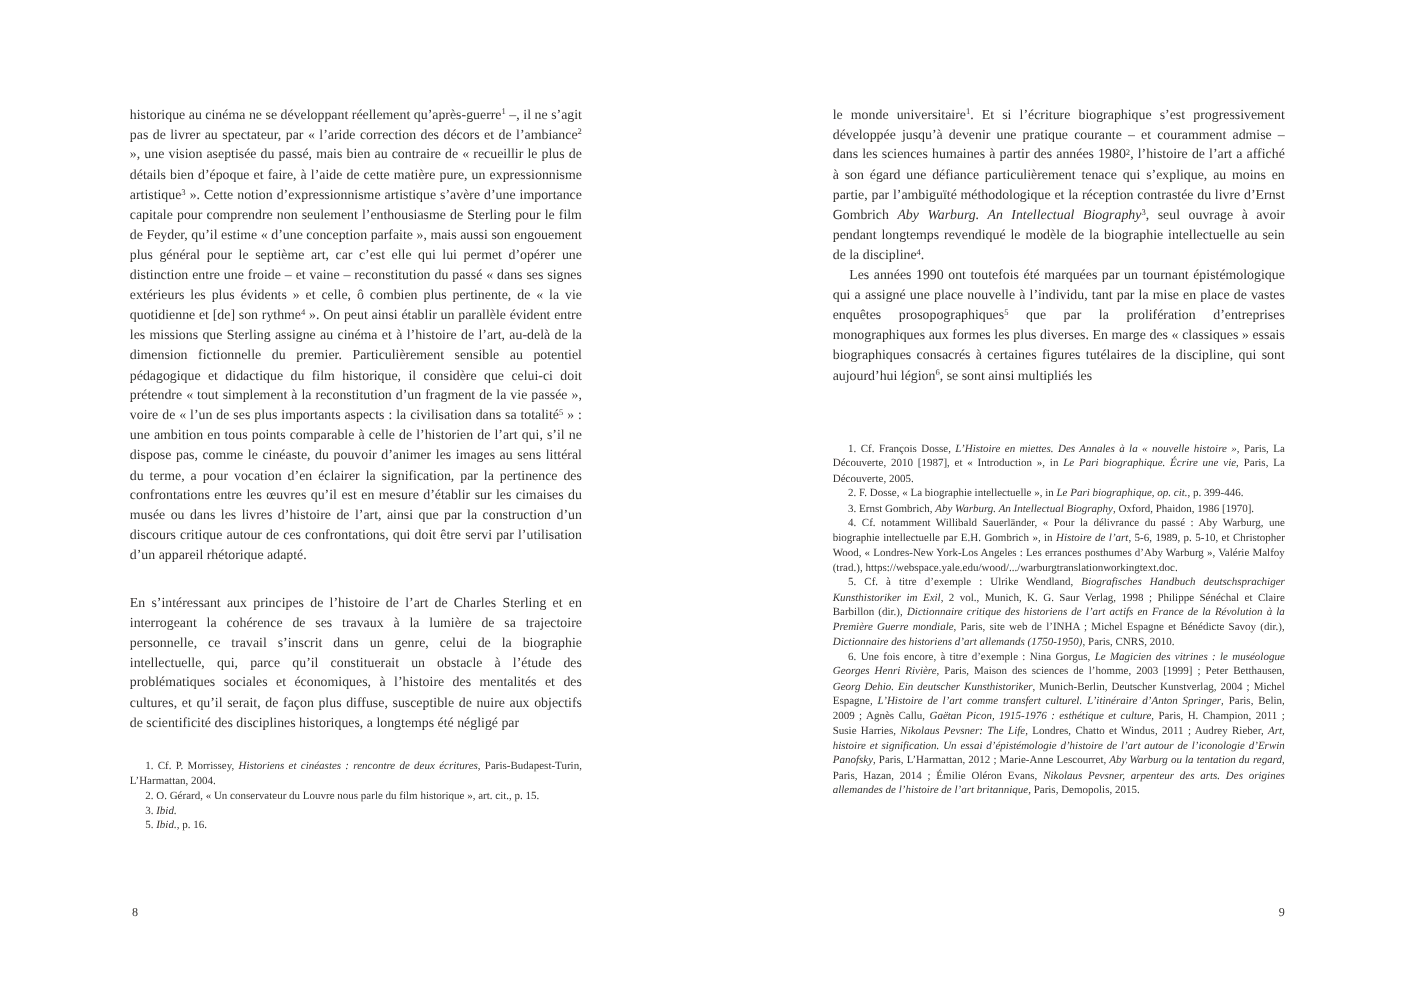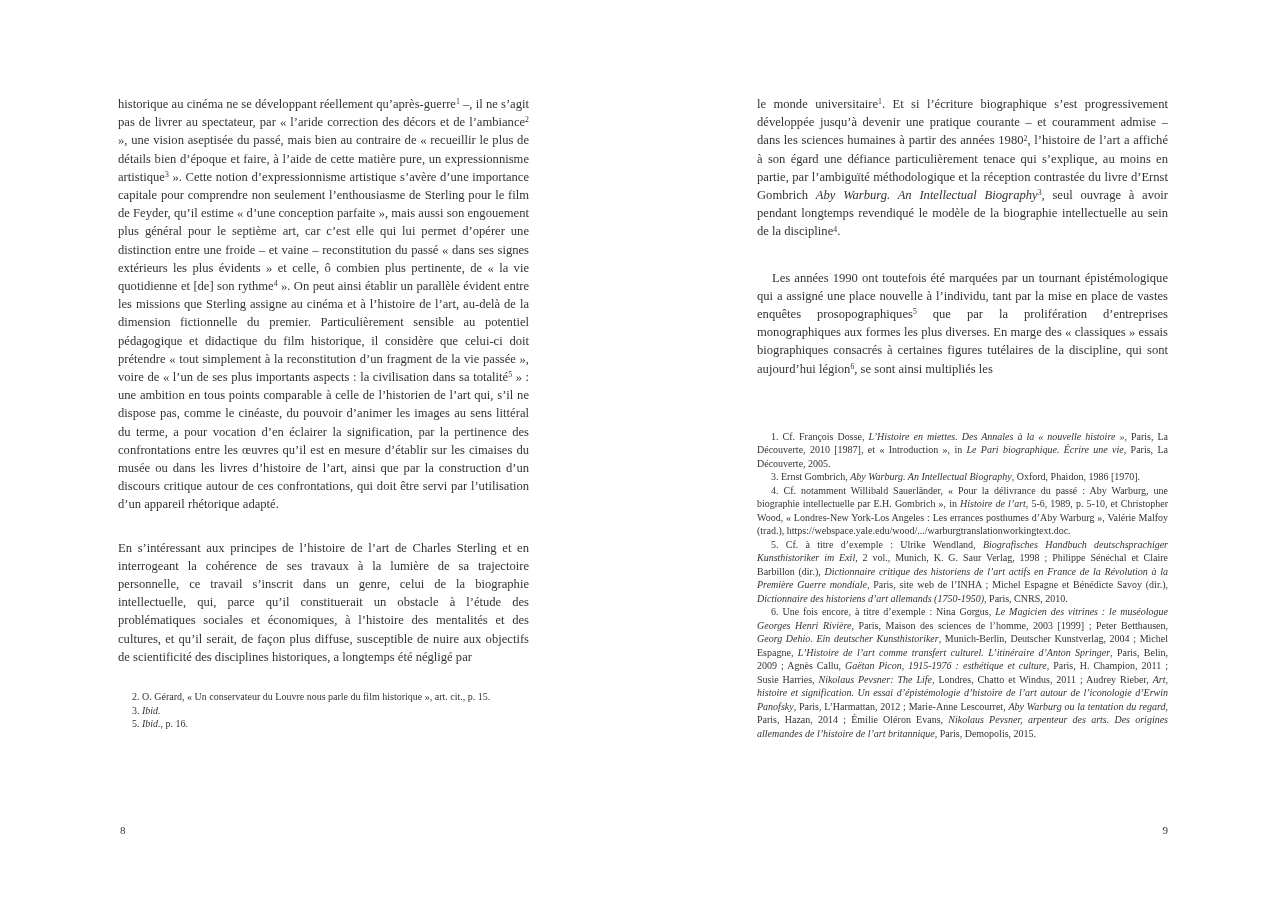--- a/index.html
+++ b/index.html
@@ -16,21 +16,21 @@
   .page-column.left  { left: 118px; }
   .page-column.right { left: 757px; }
 
   .body-text {
     font-size: 12.6px;
     line-height: 18.2px;
     text-align: justify;
   }
   .body-text p { margin: 0; }
   .body-text p.spaced   { margin-top: 25px; }
-  .body-text p.indented { text-indent: 15px; margin-top: 28px; }
+  .body-text p.indented { text-indent: 15px; }
 
   .footnotes {
     font-size: 10px;
     line-height: 13.5px;
     text-align: justify;
   }
   .page-column.left  .footnotes { margin-top: 24px; }
   .page-column.right .footnotes { margin-top: 52px; }
   .footnotes p { margin: 0; text-indent: 14px; }
 
@@ -55,33 +55,35 @@
 <body style="background: rgb(255, 255, 255);">
 
 <div class="spread">
 
   <section class="page-column left">
     <div class="body-text">
         <p>historique au cinéma ne se développant réellement qu’après-guerre<sup class="sup">1</sup> –, il ne s’agit pas de livrer au spectateur, par « l’aride correction des décors et de l’ambiance<sup class="sup">2</sup> », une vision aseptisée du passé, mais bien au contraire de « recueillir le plus de détails bien d’époque et faire, à l’aide de cette matière pure, un expressionnisme artistique<sup class="sup">3</sup> ». Cette notion d’expressionnisme artistique s’avère d’une importance capitale pour comprendre non seulement l’enthousiasme de Sterling pour le film de Feyder, qu’il estime « d’une conception parfaite », mais aussi son engouement plus général pour le septième art, car c’est elle qui lui permet d’opérer une distinction entre une froide – et vaine – reconstitution du passé « dans ses signes extérieurs les plus évidents » et celle, ô combien plus pertinente, de « la vie quotidienne et [de] son rythme<sup class="sup">4</sup> ». On peut ainsi établir un parallèle évident entre les missions que Sterling assigne au cinéma et à l’histoire de l’art, au-delà de la dimension fictionnelle du premier. Particulièrement sensible au potentiel pédagogique et didactique du film historique, il considère que celui-ci doit prétendre « tout simplement à la reconstitution d’un fragment de la vie passée », voire de « l’un de ses plus importants aspects : la civilisation dans sa totalité<sup class="sup">5</sup> » : une ambition en tous points comparable à celle de l’historien de l’art qui, s’il ne dispose pas, comme le cinéaste, du pouvoir d’animer les images au sens littéral du terme, a pour vocation d’en éclairer la signification, par la pertinence des confrontations entre les œuvres qu’il est en mesure d’établir sur les cimaises du musée ou dans les livres d’histoire de l’art, ainsi que par la construction d’un discours critique autour de ces confrontations, qui doit être servi par l’utilisation d’un appareil rhétorique adapté.</p>
         <p class="spaced">En s’intéressant aux principes de l’histoire de l’art de Charles Sterling et en interrogeant la cohérence de ses travaux à la lumière de sa trajectoire personnelle, ce travail s’inscrit dans un genre, celui de la biographie intellectuelle, qui, parce qu’il constituerait un obstacle à l’étude des problématiques sociales et économiques, à l’histoire des mentalités et des cultures, et qu’il serait, de façon plus diffuse, susceptible de nuire aux objectifs de scientificité des disciplines historiques, a longtemps été négligé par</p>
       </div>
     <div class="footnotes">
+        <p>1. Cf. P. Morrissey, <span class="it">Historiens et cinéastes : rencontre de deux écritures</span>, Paris-Budapest-Turin, L’Harmattan, 2004.</p>
         <p>2. O. Gérard, « Un conservateur du Louvre nous parle du film historique », art. cit., p. 15.</p>
         <p>3. <span class="it">Ibid.</span></p>
         <p>5. <span class="it">Ibid.</span>, p. 16.</p>
       </div>
   </section>
 
   <section class="page-column right">
     <div class="body-text">
         <p>le monde universitaire<sup class="sup">1</sup>. Et si l’écriture biographique s’est progressivement développée jusqu’à devenir une pratique courante – et couramment admise – dans les sciences humaines à partir des années 1980<sup class="sup">2</sup>, l’histoire de l’art a affiché à son égard une défiance particulièrement tenace qui s’explique, au moins en partie, par l’ambiguïté méthodologique et la réception contrastée du livre d’Ernst Gombrich <span class="it">Aby Warburg. An Intellectual Biography</span><sup class="sup">3</sup>, seul ouvrage à avoir pendant longtemps revendiqué le modèle de la biographie intellectuelle au sein de la discipline<sup class="sup">4</sup>.</p>
         <p class="indented">Les années 1990 ont toutefois été marquées par un tournant épistémologique qui a assigné une place nouvelle à l’individu, tant par la mise en place de vastes enquêtes prosopographiques<sup class="sup">5</sup> que par la prolifération d’entreprises monographiques aux formes les plus diverses. En marge des « classiques » essais biographiques consacrés à certaines figures tutélaires de la discipline, qui sont aujourd’hui légion<sup class="sup">6</sup>, se sont ainsi multipliés les</p>
       </div>
     <div class="footnotes">
         <p>1. Cf. François Dosse, <span class="it">L’Histoire en miettes. Des Annales à la « nouvelle histoire »</span>, Paris, La Découverte, 2010 [1987], et « Introduction », in <span class="it">Le Pari biographique. Écrire une vie</span>, Paris, La Découverte, 2005.</p>
+        <p>2. F. Dosse, « La biographie intellectuelle », in <span class="it">Le Pari biographique</span>, <span class="it">op. cit.</span>, p. 399-446.</p>
         <p>3. Ernst Gombrich, <span class="it">Aby Warburg. An Intellectual Biography</span>, Oxford, Phaidon, 1986 [1970].</p>
         <p>4. Cf. notamment Willibald Sauerländer, « Pour la délivrance du passé : Aby Warburg, une biographie intellectuelle par E.H. Gombrich », in <span class="it">Histoire de l’art</span>, 5-6, 1989, p. 5-10, et Christopher Wood, « Londres-New York-Los Angeles : Les errances posthumes d’Aby Warburg », Valérie Malfoy (trad.), https://webspace.yale.edu/wood/.../warburgtranslationworkingtext.doc.</p>
         <p>5. Cf. à titre d’exemple : Ulrike Wendland, <span class="it">Biografisches Handbuch deutschsprachiger Kunsthistoriker im Exil</span>, 2 vol., Munich, K. G. Saur Verlag, 1998 ; Philippe Sénéchal et Claire Barbillon (dir.), <span class="it">Dictionnaire critique des historiens de l’art actifs en France de la Révolution à la Première Guerre mondiale</span>, Paris, site web de l’INHA ; Michel Espagne et Bénédicte Savoy (dir.), <span class="it">Dictionnaire des historiens d’art allemands (1750-1950)</span>, Paris, CNRS, 2010.</p>
         <p>6. Une fois encore, à titre d’exemple : Nina Gorgus, <span class="it">Le Magicien des vitrines : le muséologue Georges Henri Rivière</span>, Paris, Maison des sciences de l’homme, 2003 [1999] ; Peter Betthausen, <span class="it">Georg Dehio. Ein deutscher Kunsthistoriker</span>, Munich-Berlin, Deutscher Kunstverlag, 2004 ; Michel Espagne, <span class="it">L’Histoire de l’art comme transfert culturel. L’itinéraire d’Anton Springer</span>, Paris, Belin, 2009 ; Agnès Callu, <span class="it">Gaëtan Picon, 1915-1976 : esthétique et culture</span>, Paris, H. Champion, 2011 ; Susie Harries, <span class="it">Nikolaus Pevsner: The Life</span>, Londres, Chatto et Windus, 2011 ; Audrey Rieber, <span class="it">Art, histoire et signification. Un essai d’épistémologie d’histoire de l’art autour de l’iconologie d’Erwin Panofsky</span>, Paris, L’Harmattan, 2012 ; Marie-Anne Lescourret, <span class="it">Aby Warburg ou la tentation du regard</span>, Paris, Hazan, 2014 ; Émilie Oléron Evans, <span class="it">Nikolaus Pevsner, arpenteur des arts. Des origines allemandes de l’histoire de l’art britannique</span>, Paris, Demopolis, 2015.</p>
       </div>
   </section>
 
   <div class="pagenum left">8</div>
   <div class="pagenum right">9</div>
 

